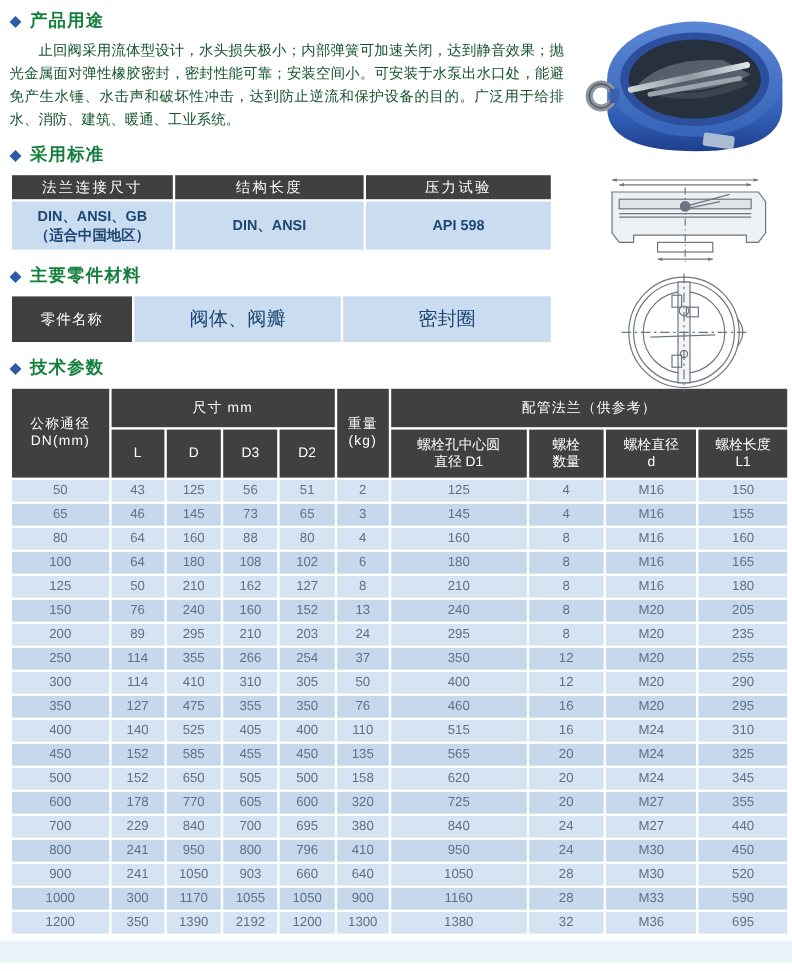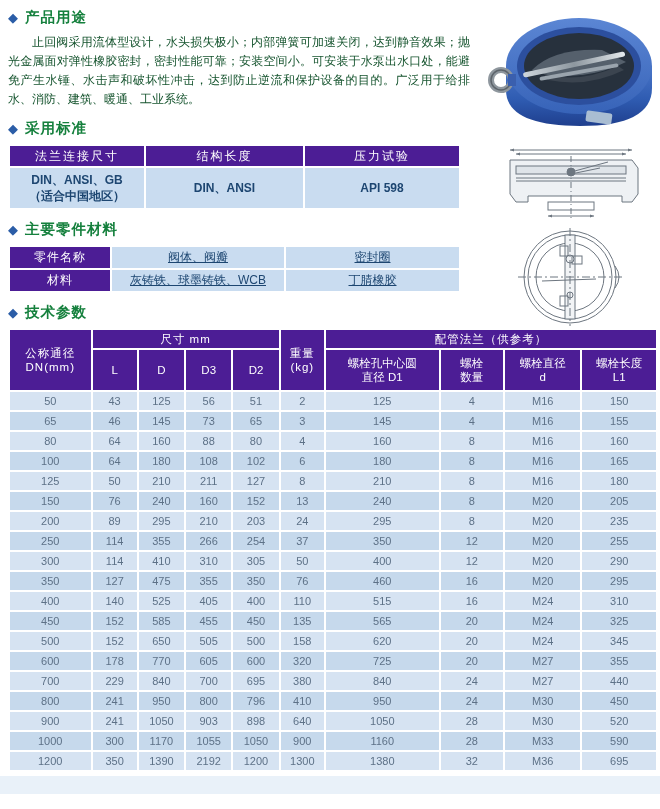--- a/index.html
+++ b/index.html
@@ -20,35 +20,35 @@
   .bullet { color:#2b5da7; font-size:13px; line-height:1; }
   .sec-title { font-size:14.5px; font-weight:bold; color:#15803d; letter-spacing:1px; }
   
   .usage-text {
     width:462px; font-size:12px; line-height:19px; color:#14532d;
     text-align:justify; text-indent:2em; margin-bottom:10px;
   }
   
   table { border-collapse:separate; border-spacing:2px; background:#fff; table-layout:fixed; }
   th, td { text-align:center; vertical-align:middle; overflow:hidden; }
-  .hd { background:#4c1d95; color:#fff; font-weight:normal; }
+  .hd { background:#404040; color:#fff; font-weight:normal; }
   .lt { background:#c9dcf0; color:#1d4671; }
   .preline { white-space:pre-line; }
   
   .standards { width:449px; margin-bottom:10px; }
   .standards th { height:20px; font-size:12px; letter-spacing:2px; }
   .standards td { height:40px; font-size:12px; font-weight:bold; line-height:16px; }
   
   .materials { width:449px; margin-bottom:10px; }
   .materials th { height:21px; font-size:12px; font-weight:normal; letter-spacing:1px; }
-  .materials td { height:21px; font-size:12px;text-decoration:underline; }
+  .materials td { height:38px; font-size:16px; }
   
   .tech { width:650px; }
   .tech th { font-size:11.5px; line-height:14px; font-weight:normal; }
-  .tech .grp { height:18px; letter-spacing:1px; }
+  .tech .grp { height:32px; letter-spacing:1px; }
   .tech .sub { height:40px; }
   .tech td { height:18px; font-size:11px; color:#5d7187; background:#d6e3f2; }
   .tech tr.alt td { background:#c6d9ec; }
   
   .right-col { position:absolute; top:0; right:0; width:190px; height:330px; }
   .photo { position:absolute; top:4px; right:4px; }
   .draw1 { position:absolute; top:142px; right:14px; }
   .draw2 { position:absolute; top:226px; right:18px; }
   .bottom-strip { height:18px; background:#e9f1f9; margin:4px 0 0 -8px; width:660px; }
 </style>
@@ -181,25 +181,20 @@
     <colgroup>
         <col style="width:100px">
         <col style="width:172px">
         <col style="width:173px">
       </colgroup>
     <tbody>
         <tr>
       <th class="hd">零件名称</th>
       <td class="lt">阀体、阀瓣</td>
       <td class="lt">密封圈</td>
-    </tr>
-    <tr>
-      <th class="hd">材料</th>
-      <td class="lt">灰铸铁、球墨铸铁、WCB</td>
-      <td class="lt">丁腈橡胶</td>
     </tr>
   </tbody>
     </table>
 
   <div class="sec-head">
     <span class="bullet">◆</span>
     <span class="sec-title">技术参数</span>
   </div>
   <table class="tech">
     <colgroup>
@@ -284,21 +279,21 @@
           <td>6</td>
           <td>180</td>
           <td>8</td>
           <td>M16</td>
           <td>165</td>
         </tr>
         <tr>
           <td>125</td>
           <td>50</td>
           <td>210</td>
-          <td>211</td>
+          <td>162</td>
           <td>127</td>
           <td>8</td>
           <td>210</td>
           <td>8</td>
           <td>M16</td>
           <td>180</td>
         </tr>
         <tr class="alt">
           <td>150</td>
           <td>76</td>
@@ -429,21 +424,21 @@
           <td>950</td>
           <td>24</td>
           <td>M30</td>
           <td>450</td>
         </tr>
         <tr>
           <td>900</td>
           <td>241</td>
           <td>1050</td>
           <td>903</td>
-          <td>898</td>
+          <td>660</td>
           <td>640</td>
           <td>1050</td>
           <td>28</td>
           <td>M30</td>
           <td>520</td>
         </tr>
         <tr class="alt">
           <td>1000</td>
           <td>300</td>
           <td>1170</td>

